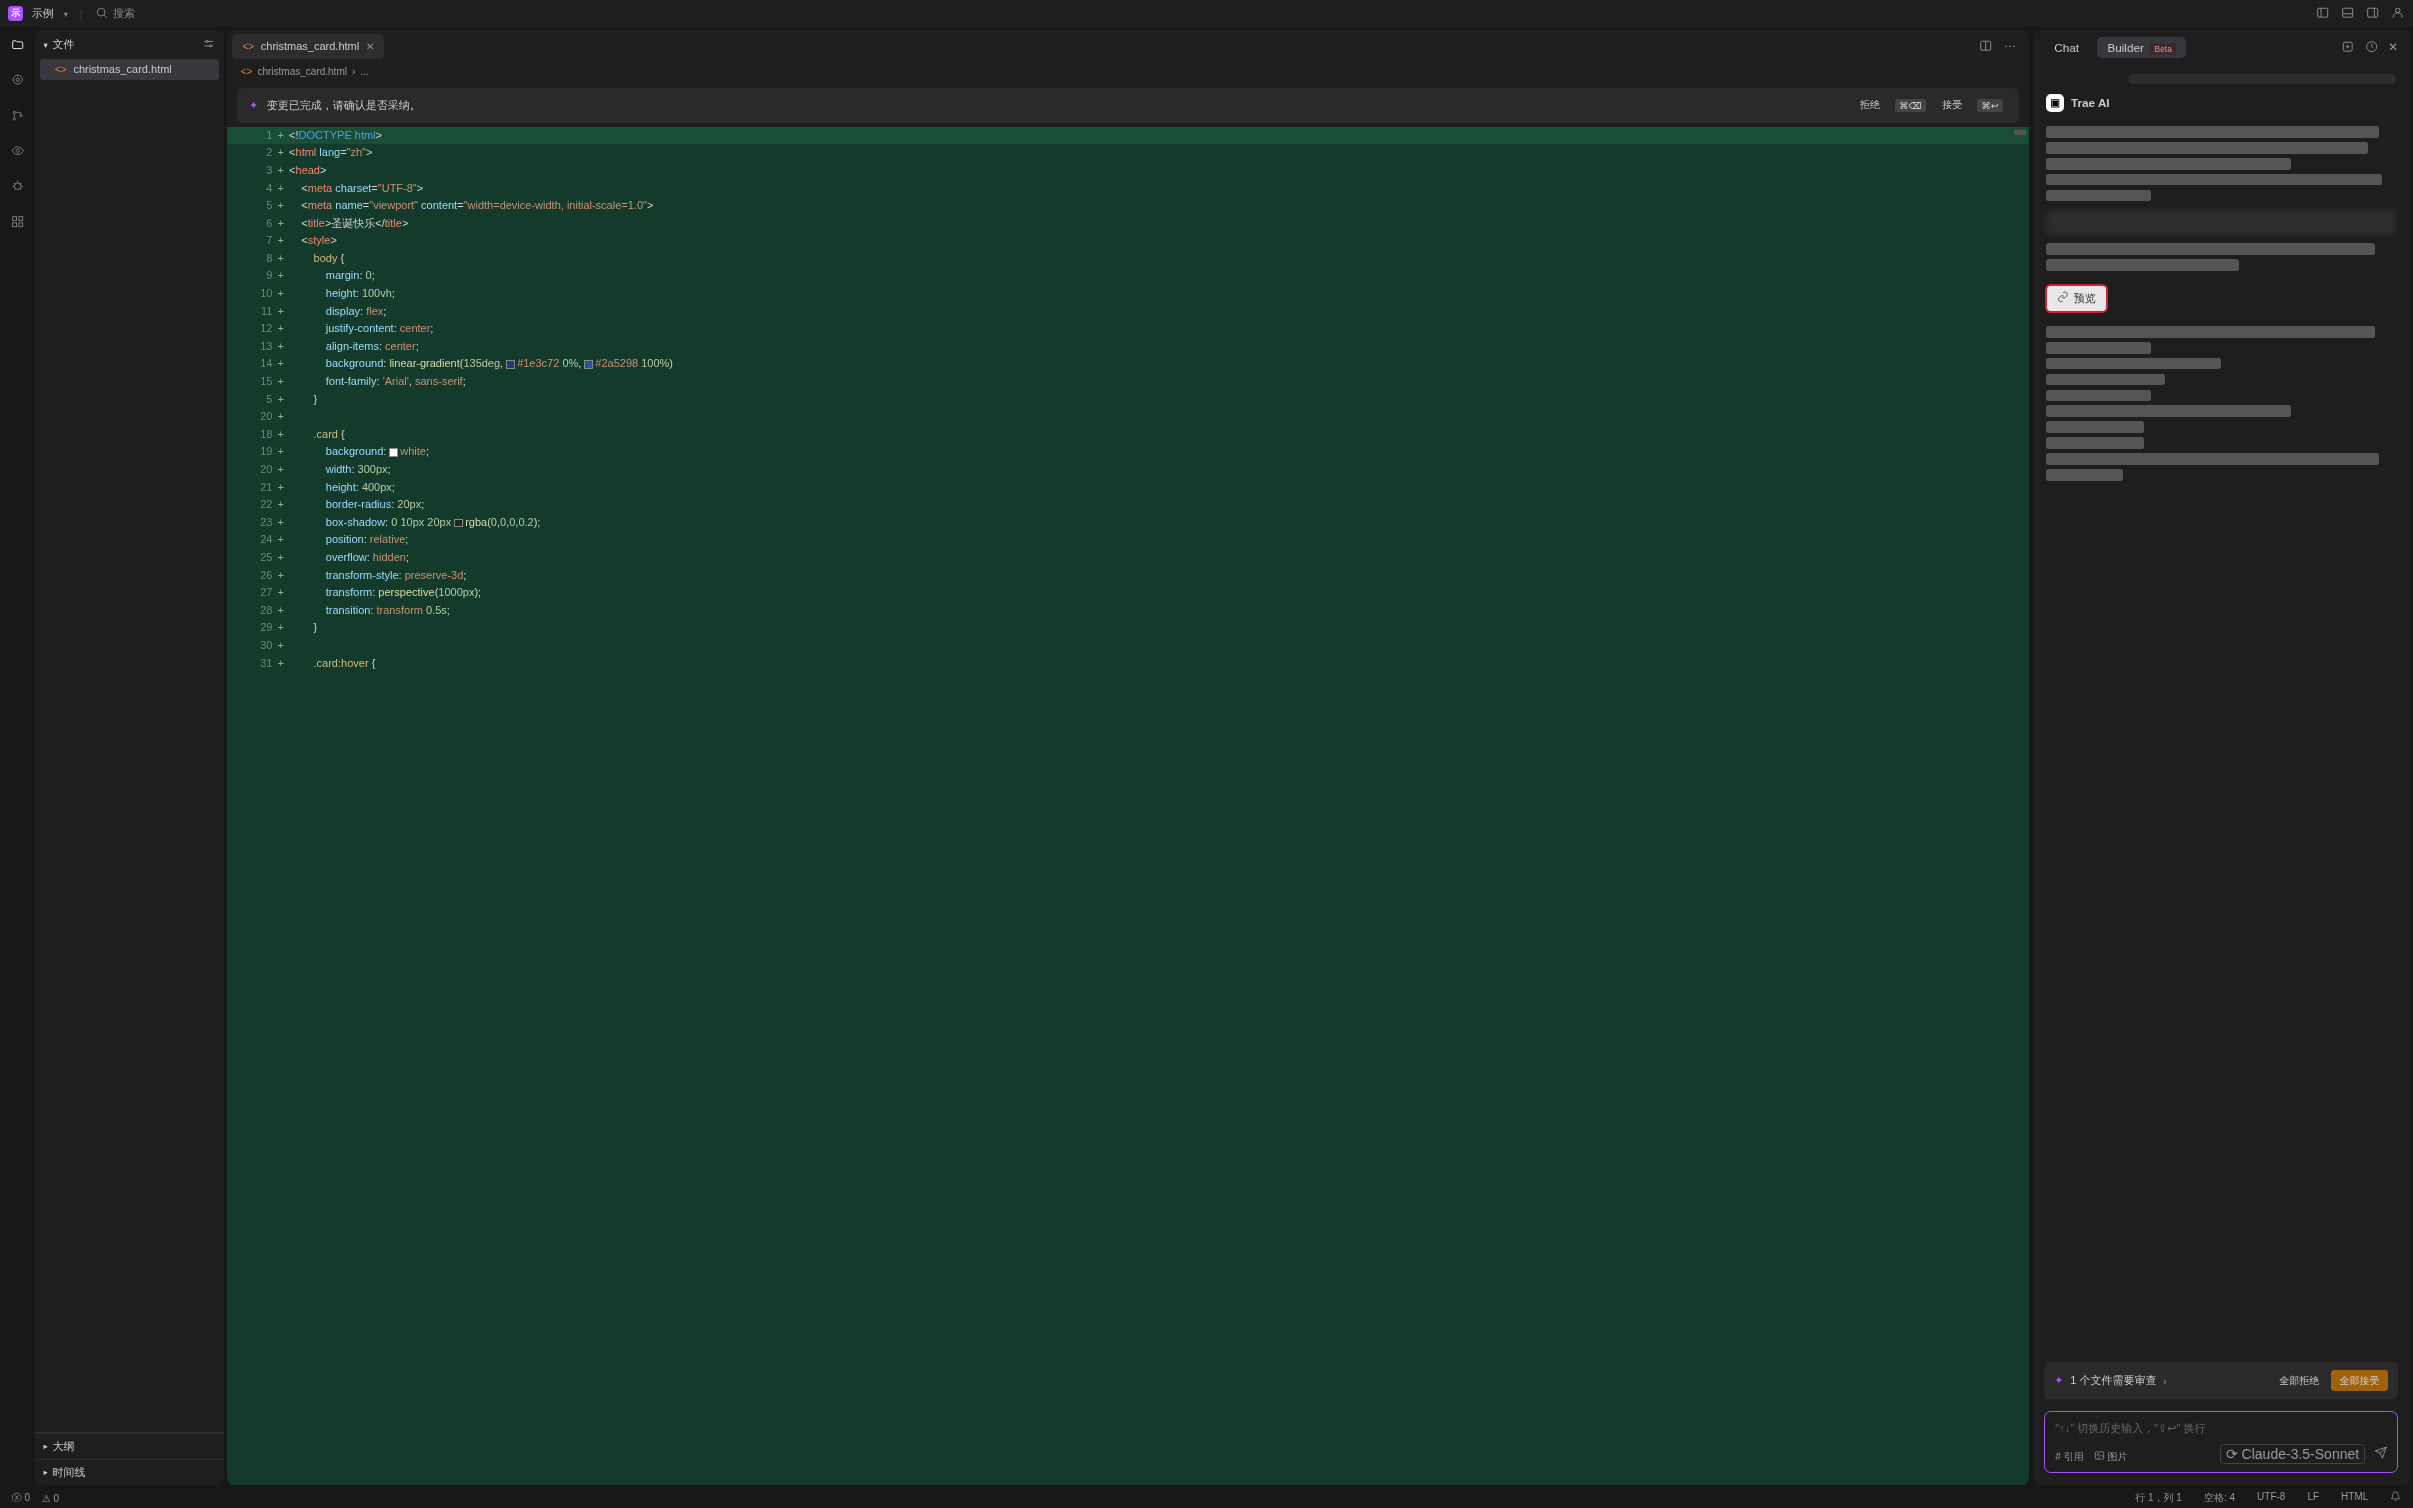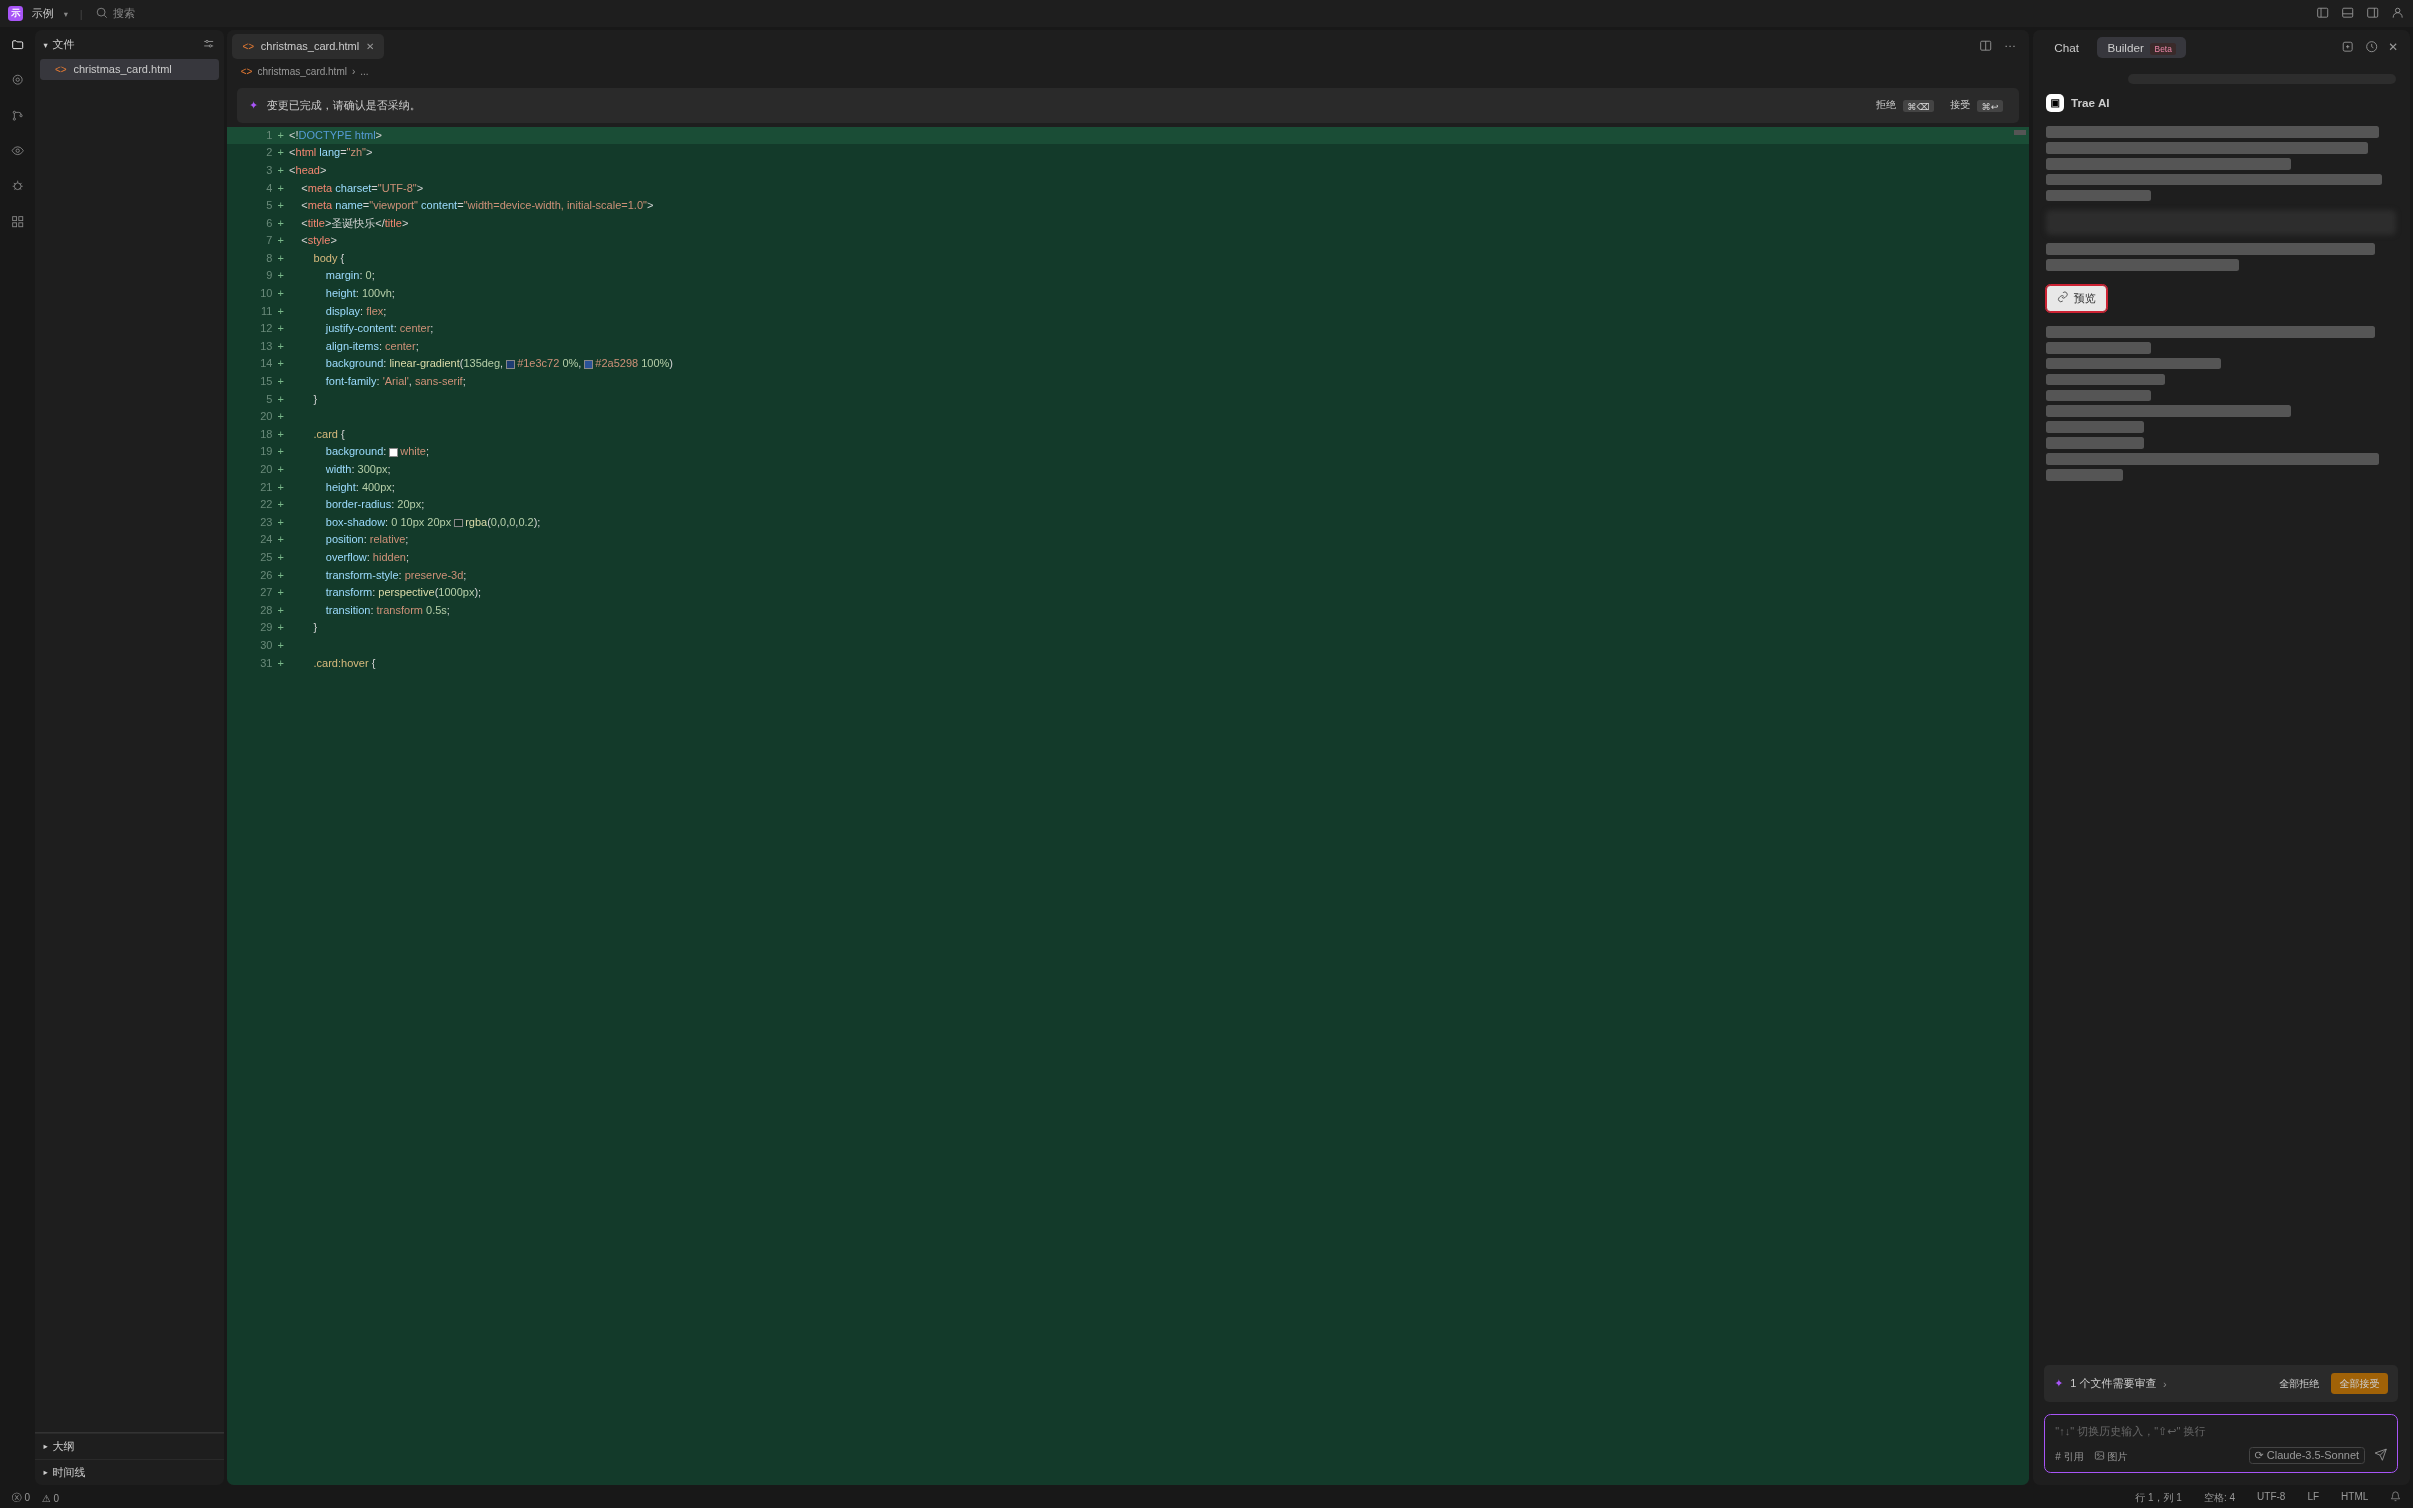--- a/index.html
+++ b/index.html
@@ -29,21 +29,21 @@
 .sidebar-section .collapse{font-size:8.4px}
 .editor-area{flex:1;display:flex;flex-direction:column;background:#1e1e1e;border-radius:6.7px;margin:3.4px;overflow:hidden}
 .tabs{display:flex;align-items:center;height:32px;background:#1e1e1e;padding:0 5px}
 .tab{display:flex;align-items:center;gap:6.7px;padding:6.7px 10px;background:#2d2d2d;border-radius:5px;font-size:11px;cursor:pointer}
 .tab-close{color:#999;font-size:10px}
 .tabs-right{margin-left:auto;display:flex;gap:11.7px;color:#999;padding-right:8.4px}
 .breadcrumb{padding:3.4px 13.4px;font-size:10px;color:#999;display:flex;align-items:center;gap:5px}
 .banner{margin:6.7px 10px 3.4px;background:#2a2a2a;border-radius:5px;padding:8.4px 11.7px;display:flex;align-items:center;gap:8.4px;font-size:11px}
 .sparkle{color:#a855f7}
 .banner-actions{margin-left:auto;display:flex;gap:6.7px}
-.banner-btn{display:flex;align-items:flex-end;gap:7px;padding:2.5px 5px;font-size:10px;color:#ccc;cursor:pointer}
+.banner-btn{display:flex;align-items:center;gap:15px;padding:2.5px 5px;font-size:10px;color:#ccc;cursor:pointer}
 .kbd{background:#444;border-radius:2.5px;padding:0.8px 4.2px;font-size:9.2px;color:#ddd}
 .minimap-stub{position:absolute;right:3.4px;top:3.4px;width:11.7px;height:5px;background:#555}
 .code-area{flex:1;overflow:auto;position:relative;background:#133a2a;font-family:Menlo,Consolas,monospace;font-size:11px;line-height:17.6px}
 .code-line{display:flex}
 .gutter{width:50px;text-align:right;padding-right:5px;color:#6a8a7a;background:#133a2a;user-select:none;flex-shrink:0}
 .line-marker{width:11.7px;text-align:left;color:#7ab88a;flex-shrink:0}
 .code{white-space:pre;color:#d4d4d4;flex:1}
 .code-line.hl .gutter,.code-line.hl .line-marker,.code-line.hl .code{background:#1a4d36}
 .tok-doctype{color:#569cd6}
 .tok-tag{color:#f48771}
@@ -71,21 +71,21 @@
 .blurred-text{height:11.7px;background:#555;border-radius:2.5px;margin:4.2px 0}
 .preview-btn{display:inline-flex;align-items:center;gap:5px;background:#e8e8e8;color:#333;padding:5px 10px;border-radius:4.2px;font-size:11px;cursor:pointer;border:1.7px solid #c23;outline:1.7px solid #c23;outline-offset:0.8px}
 .review-bar{margin:6.7px 11.7px;background:#2a2a2a;border-radius:5px;padding:8.4px 10px;display:flex;align-items:center;gap:6.7px;font-size:11px}
 .review-bar .actions{margin-left:auto;display:flex;gap:3.4px}
 .review-btn{padding:3.4px 8.4px;border-radius:3.4px;cursor:pointer;font-size:10px}
 .review-btn.accept{background:#a16207}
 .input-box{margin:5px 11.7px 11.7px;border:0.8px solid #a855f7;border-radius:6.7px;padding:8.4px 10px;display:flex;flex-direction:column;gap:8.4px}
 .input-placeholder{color:#666;font-size:11px}
 .input-bottom{display:flex;align-items:flex-end;gap:10px;font-size:10px;color:#999}
 .input-bottom .right{margin-left:auto;display:flex;align-items:center;gap:8.4px}
-.model-badge{border:0.8px solid #444;border-radius:3.4px;padding:0.8px 5px;font-size:11px}
+.model-badge{border:0.8px solid #444;border-radius:3.4px;padding:0.8px 5px;font-size:14px}
 .statusbar{height:20px;background:#181818;display:flex;align-items:center;padding:0 11.7px;gap:11.7px;font-size:10px;color:#999}
 .statusbar .right{margin-left:auto;display:flex;gap:22px}
 svg{width:13.4px;height:13.4px;stroke:currentColor;fill:none;stroke-width:1.6}
 </style>
 </head>
 <body>
 
 <div class="titlebar">
   <div class="logo">示</div>
   <span class="titlebar-text">示例</span>

